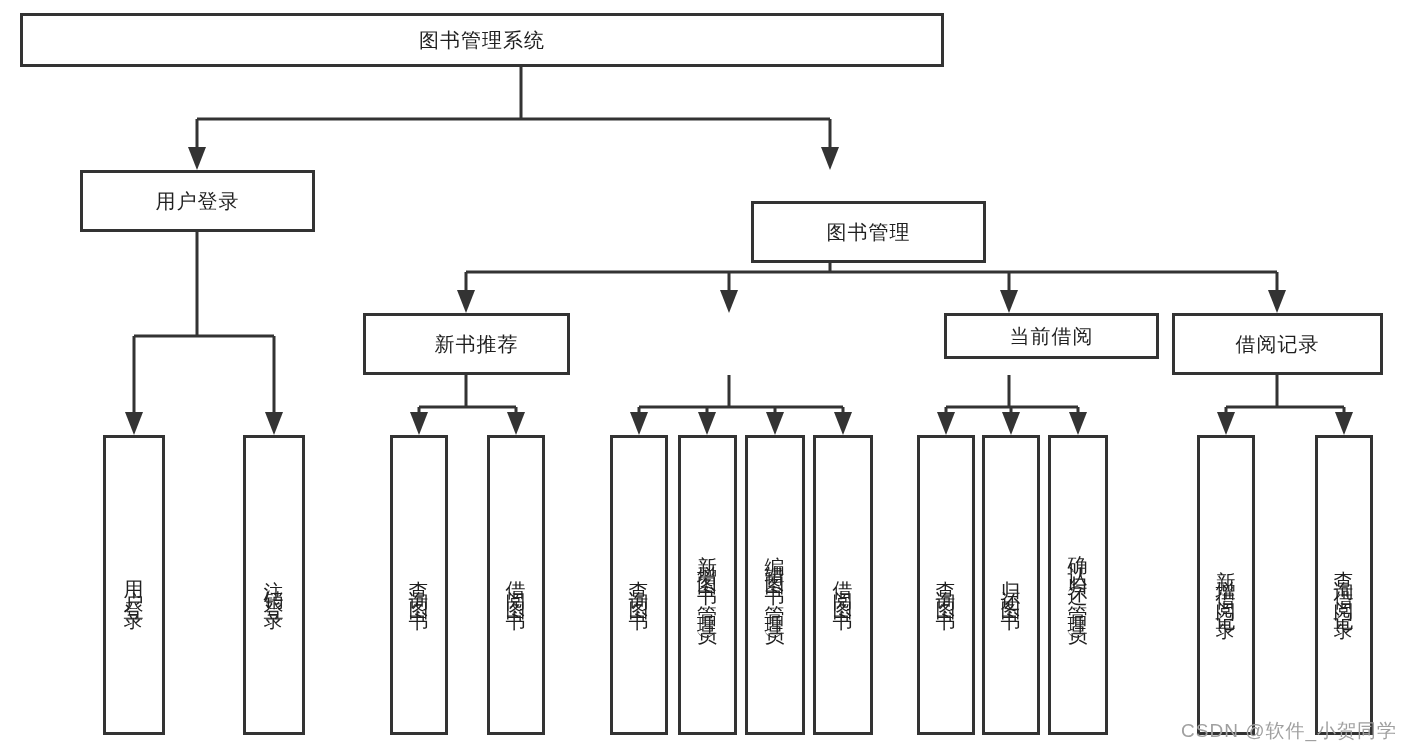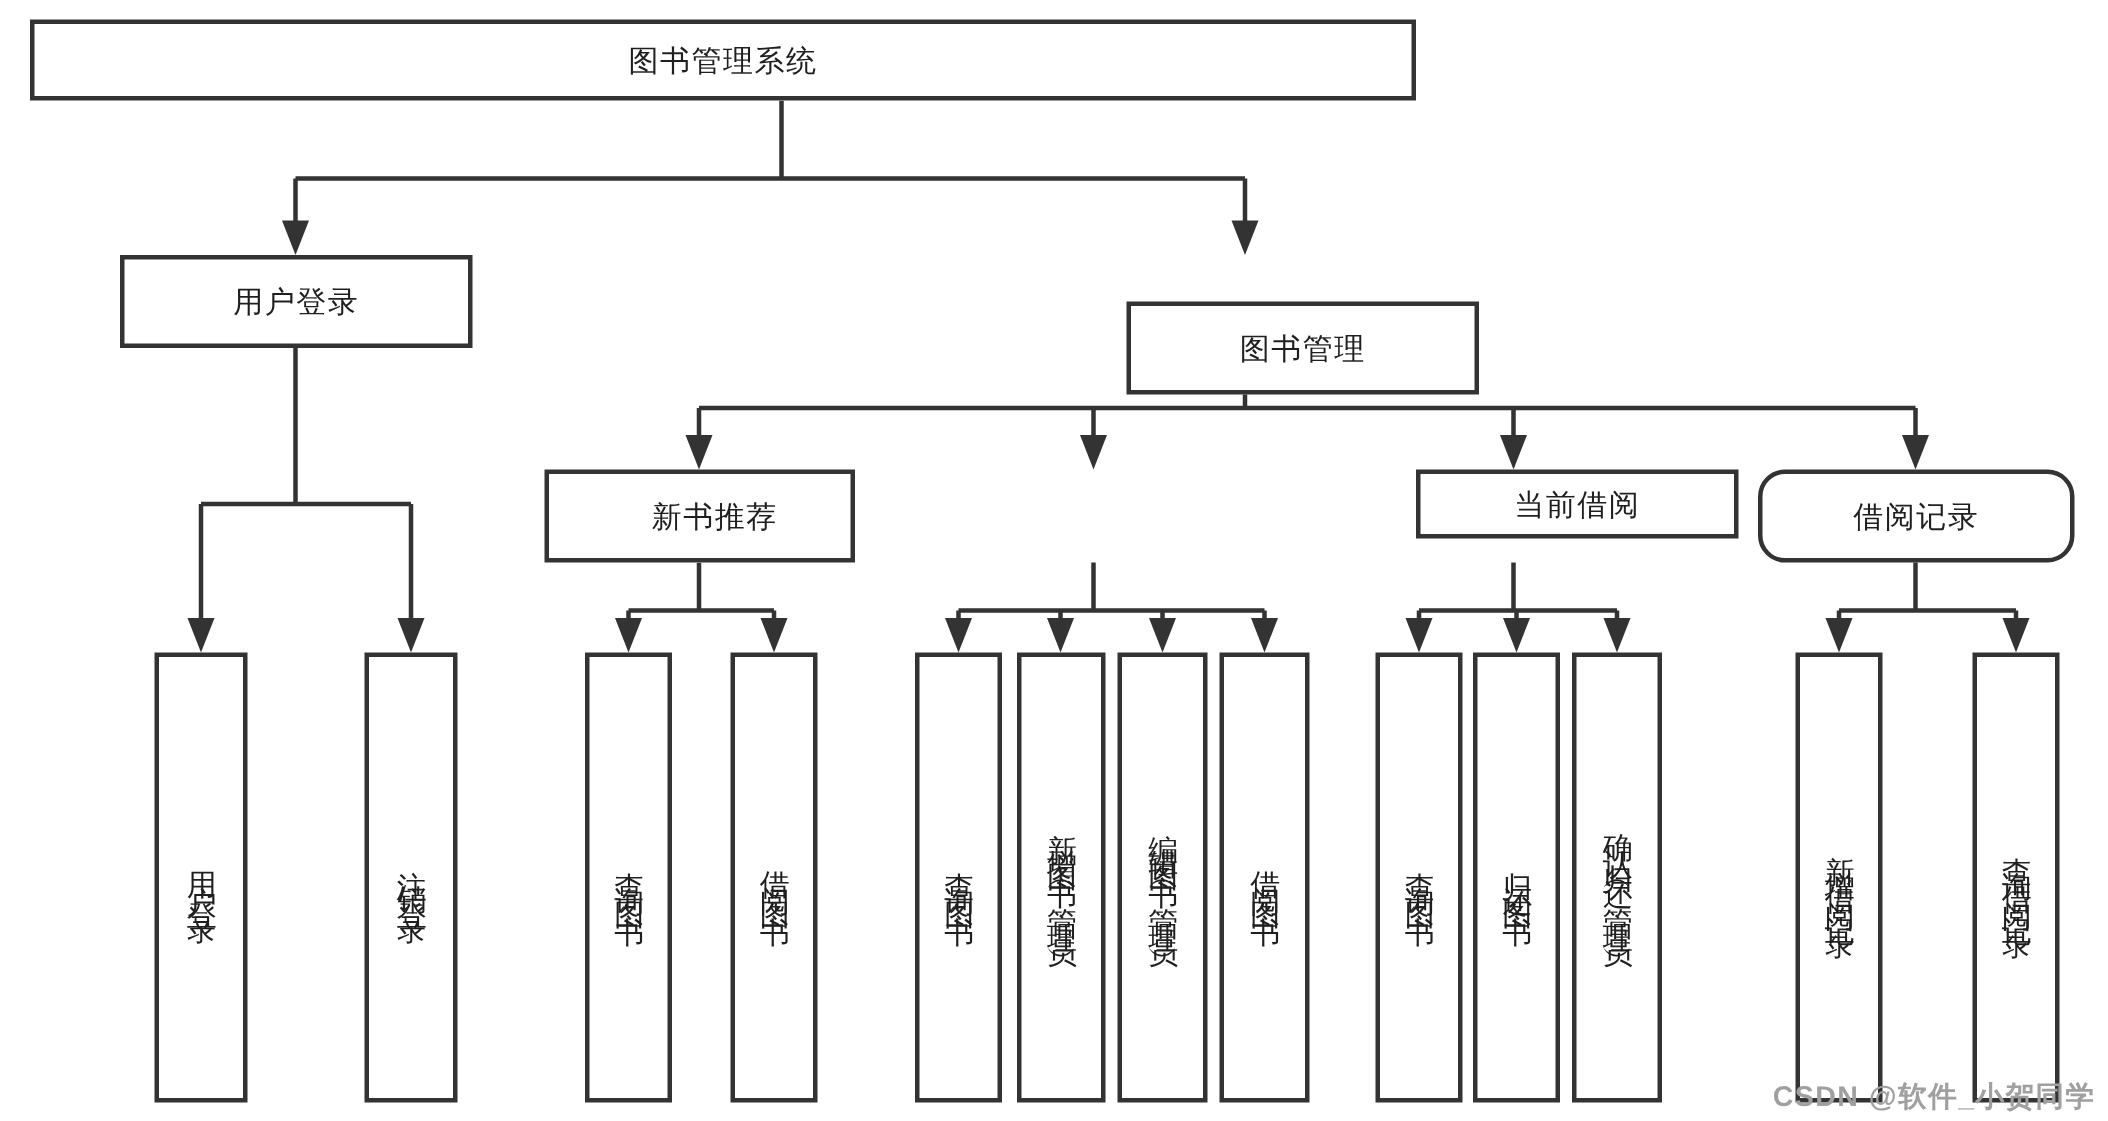--- a/index.html
+++ b/index.html
@@ -34,21 +34,21 @@
   }
   
   .n-root{left:20px;top:13px;width:924px;height:54px;}
   
   .n-userlogin{left:80px;top:170px;width:235px;height:62px;}
   .n-bookmgmt{left:751px;top:170px;width:235px;height:62px;margin-top:31px;}
   
   .n-newbook{left:363px;top:313px;width:207px;height:62px;padding-left:20px;}
   .n-borrow{left:625px;top:313px;width:208px;height:62px;}
   .n-current{left:944px;top:313px;width:215px;height:46px;font-family:Liberation Serif, serif;}
-  .n-records{left:1172px;top:313px;width:211px;height:62px;border-radius:18px;}
+  .n-records{left:1172px;top:313px;width:211px;height:62px;}
   
   .leaf{top:435px;height:300px;}
   .n-l-login{left:103px;width:62px;}
   .n-l-logout{left:243px;width:62px;}
   .n-l-nbquery{left:390px;width:58px;}
   .n-l-nbborrow{left:487px;width:58px;}
   .n-l-bbquery{left:610px;width:58px;}
   .n-l-bbadd{left:678px;width:59px;}
   .n-l-bbedit{left:745px;width:60px;}
   .n-l-bbborrow{left:813px;width:60px;}
@@ -57,21 +57,20 @@
   .n-l-cbconfirm{left:1048px;width:60px;}
   .n-l-bradd{left:1197px;width:58px;}
   .n-l-brquery{left:1315px;width:58px;}
   .watermark{
     position:absolute;
     right:8px;bottom:3px;
     font-size:19px;
     color:#a0a0a0;
     letter-spacing:1px;
     z-index:5;
-    font-weight:bold;
   }
 </style>
 </head>
 <body>
 
 <div id="stage">
 
   <svg class="connectors" width="1405" height="747" viewBox="0 0 1405 747" xmlns="http://www.w3.org/2000/svg">
     <g stroke="#333333" stroke-width="3" fill="none">
       <path d="M521 67 V119 M197 119 H830 M197 119 V152 M830 119 V152"></path>

